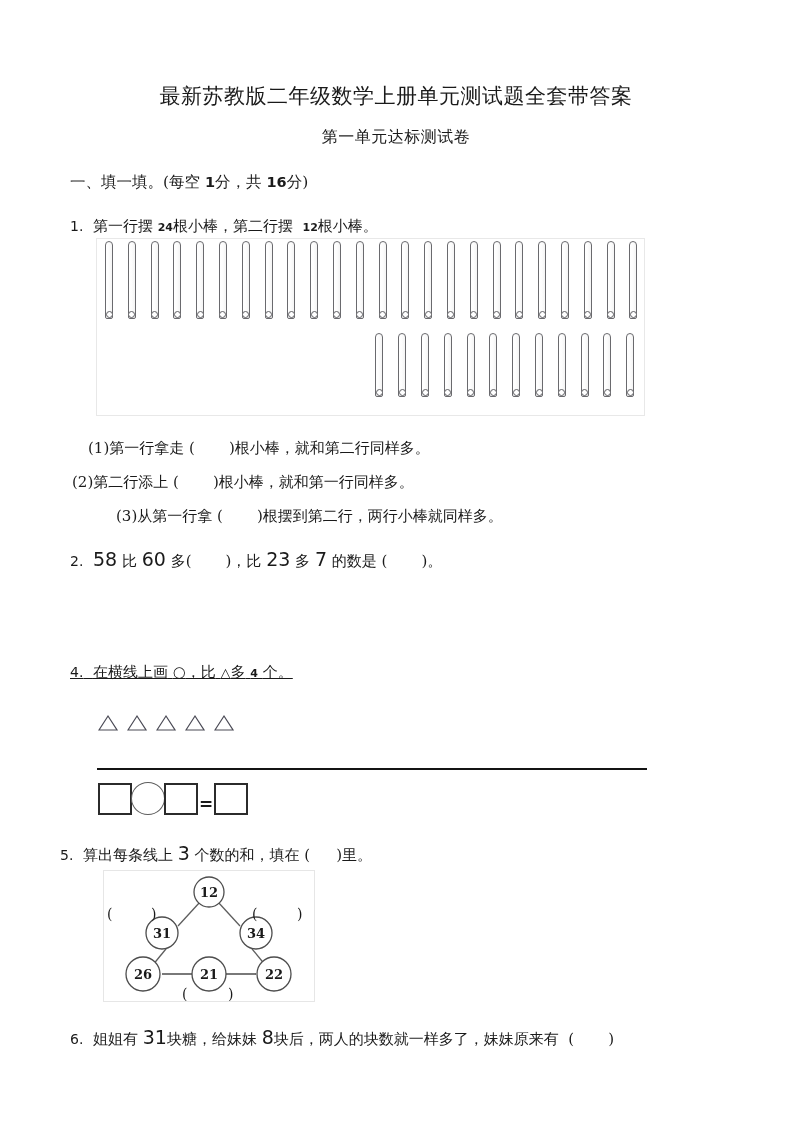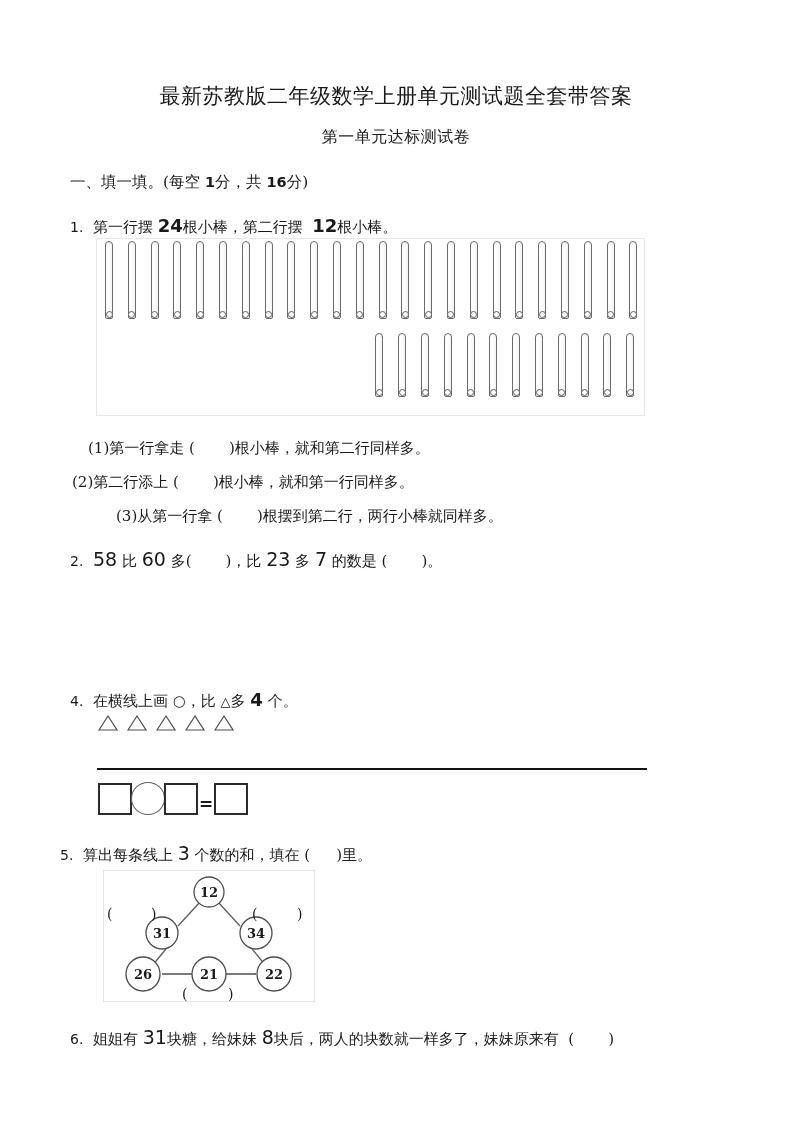--- a/index.html
+++ b/index.html
@@ -56,21 +56,21 @@
     font-size: 15px;
     white-space: nowrap;
     line-height: 20px;
   }
   .num {
     font-family: "DejaVu Sans", "Liberation Sans", sans-serif;
     font-size: 14px;
   }
   .dg {
     font-family: "DejaVu Sans", "Liberation Sans", sans-serif;
-    font-size: 18px;
+    font-size: 11px;
     font-weight: bold;
   }
   .dgn {
     font-family: "DejaVu Sans", "Liberation Sans", sans-serif;
     font-size: 19px;
   }
   .blank { display:inline-block; width: 34px; }
   .blank-sm { display:inline-block; width: 26px; }
 
   
@@ -375,21 +375,21 @@
     <span>(3)从第一行拿 (</span><span class="blank"></span><span>)根摆到第二行，两行小棒就同样多。</span>
   </div>
 
   <div class="qline" style="left:70px; top:549px;">
     <span class="num">2.</span>&nbsp;
     <span class="dgn">58</span>&nbsp;<span>比</span>&nbsp;<span class="dgn">60</span>&nbsp;<span>多(</span><span class="blank"></span><span>)，比</span>&nbsp;<span class="dgn">23</span>&nbsp;<span>多</span>&nbsp;<span class="dgn">7</span>&nbsp;<span>的数是 (</span><span class="blank"></span><span>)。</span>
   </div>
 
 
 
-  <div class="qline" style="left:70px; top:690px;">
+  <div class="qline" style="left:70px; top:662px;text-decoration:underline;">
     <span class="num">4.</span>&nbsp;
     <span>在横线上画</span>&nbsp;<span>○</span><span>，比</span>&nbsp;<span style="font-size:13px">△</span><span>多</span>&nbsp;<span class="dg">4</span>&nbsp;<span>个。</span>
   </div>
 
   <div style="position:absolute; left:98px; top:712px;" id="triRow"><svg width="22" height="18" class="tri-svg">
         <polygon points="10,2 19,16 1,16" fill="#ffffff" stroke="#4a4a55" stroke-width="1.2"></polygon>
       </svg><svg width="22" height="18" class="tri-svg">
         <polygon points="10,2 19,16 1,16" fill="#ffffff" stroke="#4a4a55" stroke-width="1.2"></polygon>
       </svg><svg width="22" height="18" class="tri-svg">
         <polygon points="10,2 19,16 1,16" fill="#ffffff" stroke="#4a4a55" stroke-width="1.2"></polygon>

